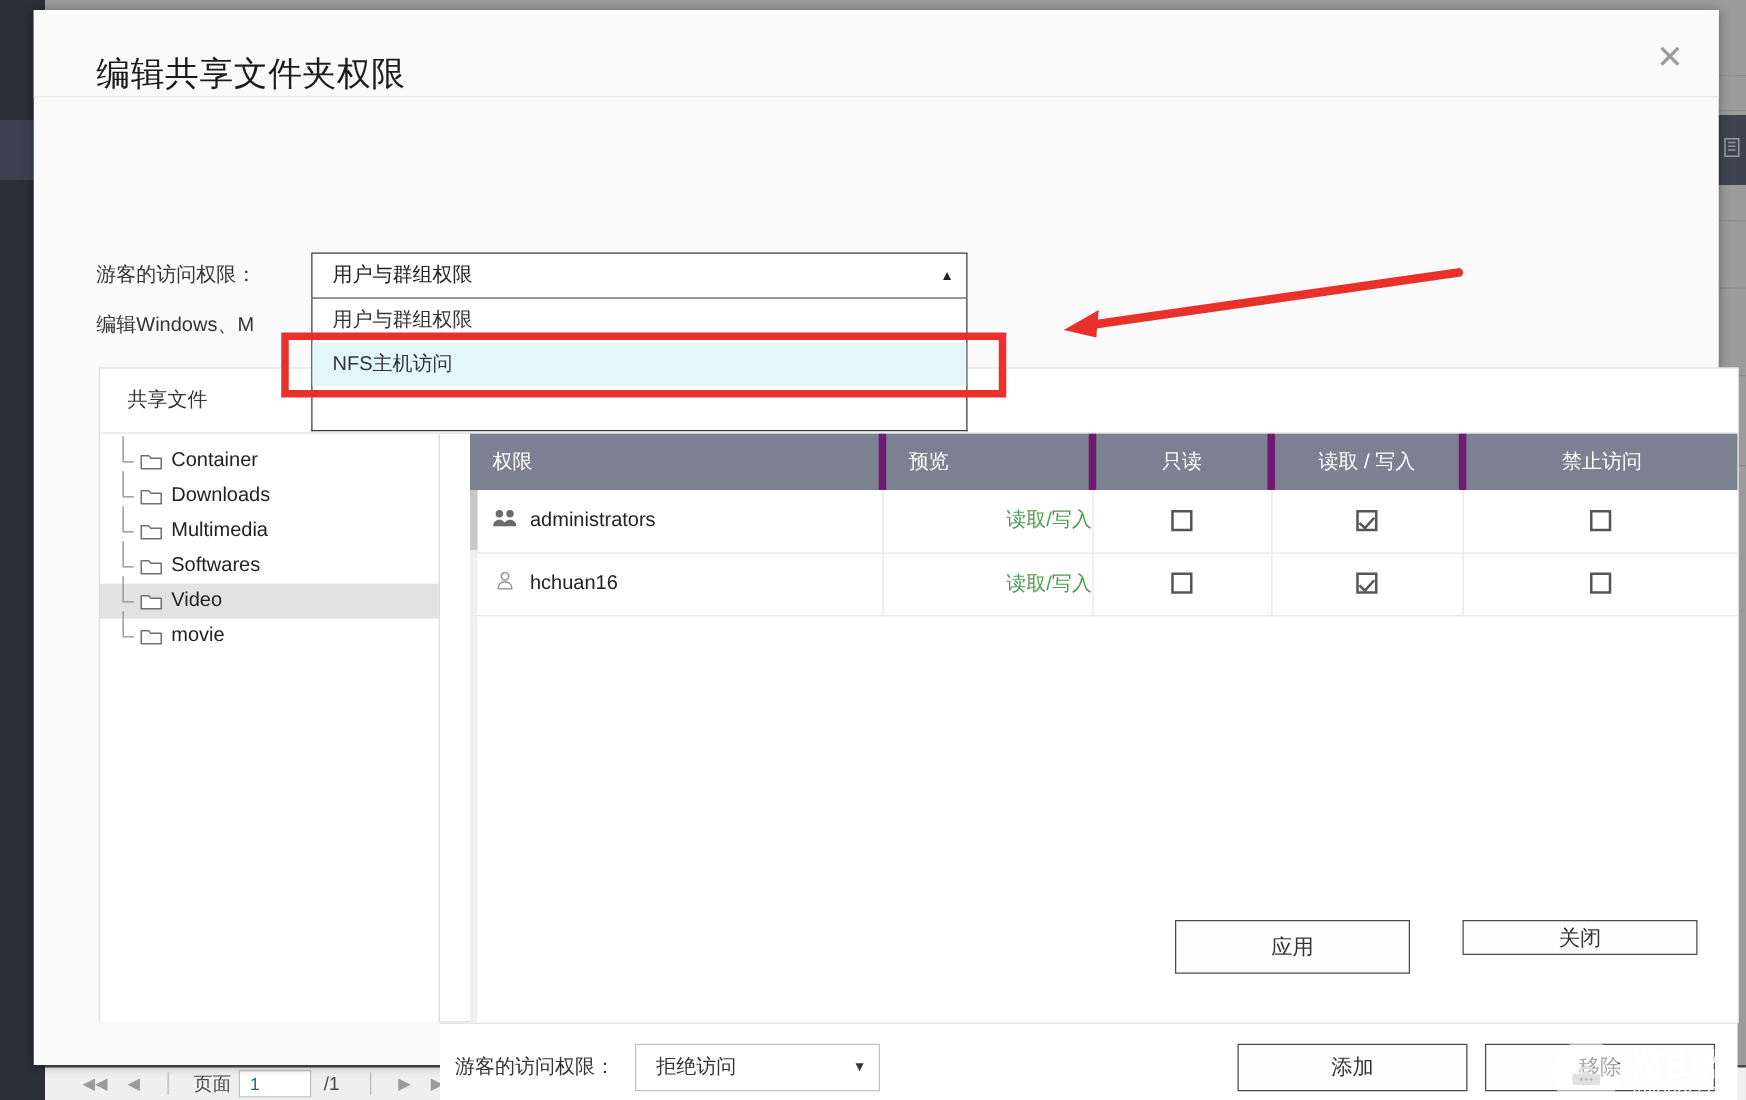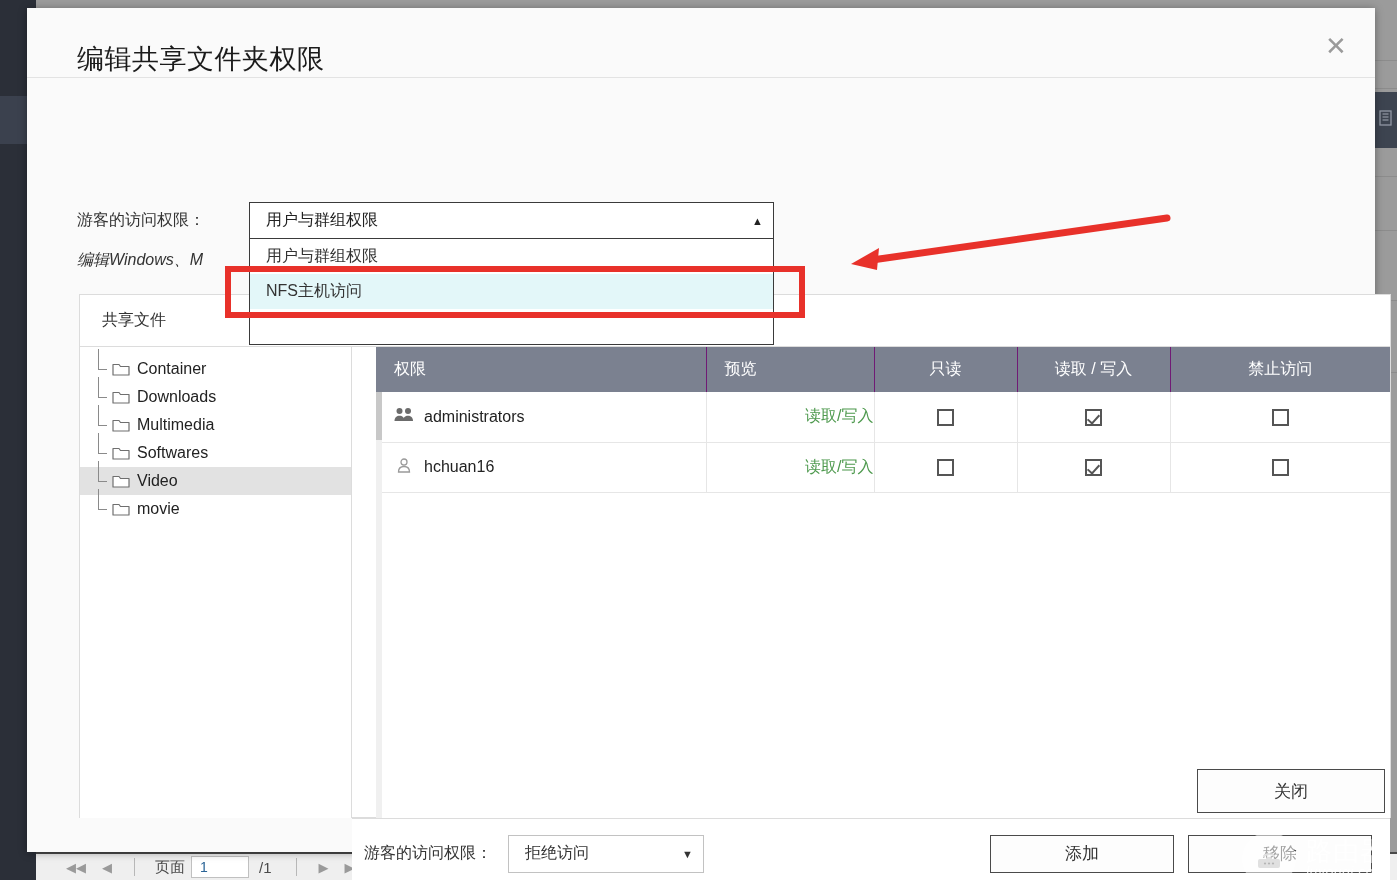--- a/index.html
+++ b/index.html
@@ -81,21 +81,21 @@
   }
 
   #modal-body { position: relative; height: 751px; }
 
   
   .form-row {
     position: absolute; left: 50px;
     font-size: 16px; color: #333;
   }
   #row-category { top: 132px; }
-  #row-desc { top: 172px; color: #333; font-style: italic; }
+  #row-desc { top: 172px; color: #333; }
 
   
   #category-select {
     position: absolute; left: 222px; top: 124px;
     width: 525px; height: 37px;
     background: #fff; border: 1px solid #3a3a3a;
     display: flex; align-items: center;
     padding: 0 10px 0 16px;
     font-size: 16px; color: #222; cursor: pointer;
   }
@@ -167,21 +167,21 @@
   }
   .folder-icon { margin-right: 7px; display: flex; align-items: center; }
   .tree-label { line-height: 1; }
 
   
   #table-wrap { flex: 1; position: relative; background: #fff; }
   #perm-table { width: 100%; border-collapse: collapse; table-layout: fixed; }
   #perm-table thead th {
     background: #7b8190; color: #fff; font-weight: normal;
     font-size: 16px; height: 45px; text-align: left;
-    padding-left: 18px; border-right: 1px solid #701a75;
+    padding-left: 18px; border-right: 6px solid #701a75;
   }
   #perm-table thead th.center { text-align: center; padding-left: 0; }
   #perm-table thead th:last-child { border-right: none; }
   #perm-table tbody td {
     height: 50px; border-bottom: 1px solid #e6e6e6;
     border-right: 1px solid #e6e6e6;
     font-size: 16px; color: #222; padding-left: 18px; text-align: right;
   }
   #perm-table tbody td:last-child { border-right: none; }
   #perm-table tbody td.center { text-align: center; padding-left: 0; }
@@ -230,22 +230,22 @@
 
   
   #modal-footer {
     position: absolute; left: 0; right: 0; bottom: 0; height: 93px;
   }
   #btn-apply {
     position: absolute; left: 913px; top: 0px;
     width: 188px; height: 43px;
   }
   #btn-close-dlg {
-    position: absolute; left: 1170px; top: 0px;
-    width: 188px; height: 44px; margin-top: 33px;
+    position: absolute; left: 1143px; top: 0px;
+    width: 188px; height: 28px;
   }
 
   
   #watermark {
     position: absolute; left: 1242px; top: 832px;
     display: flex; align-items: center; gap: 10px;
     z-index: 70; pointer-events: none;
   }
   #wm-circle {
     width: 54px; height: 54px; border-radius: 50%;
@@ -462,20 +462,21 @@
           <span>拒绝访问</span>
           <span class="caret">▼</span>
         </span>
         <span class="foot-spacer"></span>
         <span class="btn" id="btn-add">添加</span>
         <span class="btn" id="btn-remove">移除</span>
       </div>
     </div>
 
     <div id="modal-footer">
+      <span class="btn" id="btn-apply">应用</span>
       <span class="btn" id="btn-close-dlg">关闭</span>
     </div>
 
   </div>
 </div>
 
 <div id="watermark">
   <div id="wm-circle">
     <svg width="30" height="24" viewBox="0 0 30 24">
       <rect x="4" y="12" width="22" height="9" rx="2" fill="#e0e0e0"></rect>

